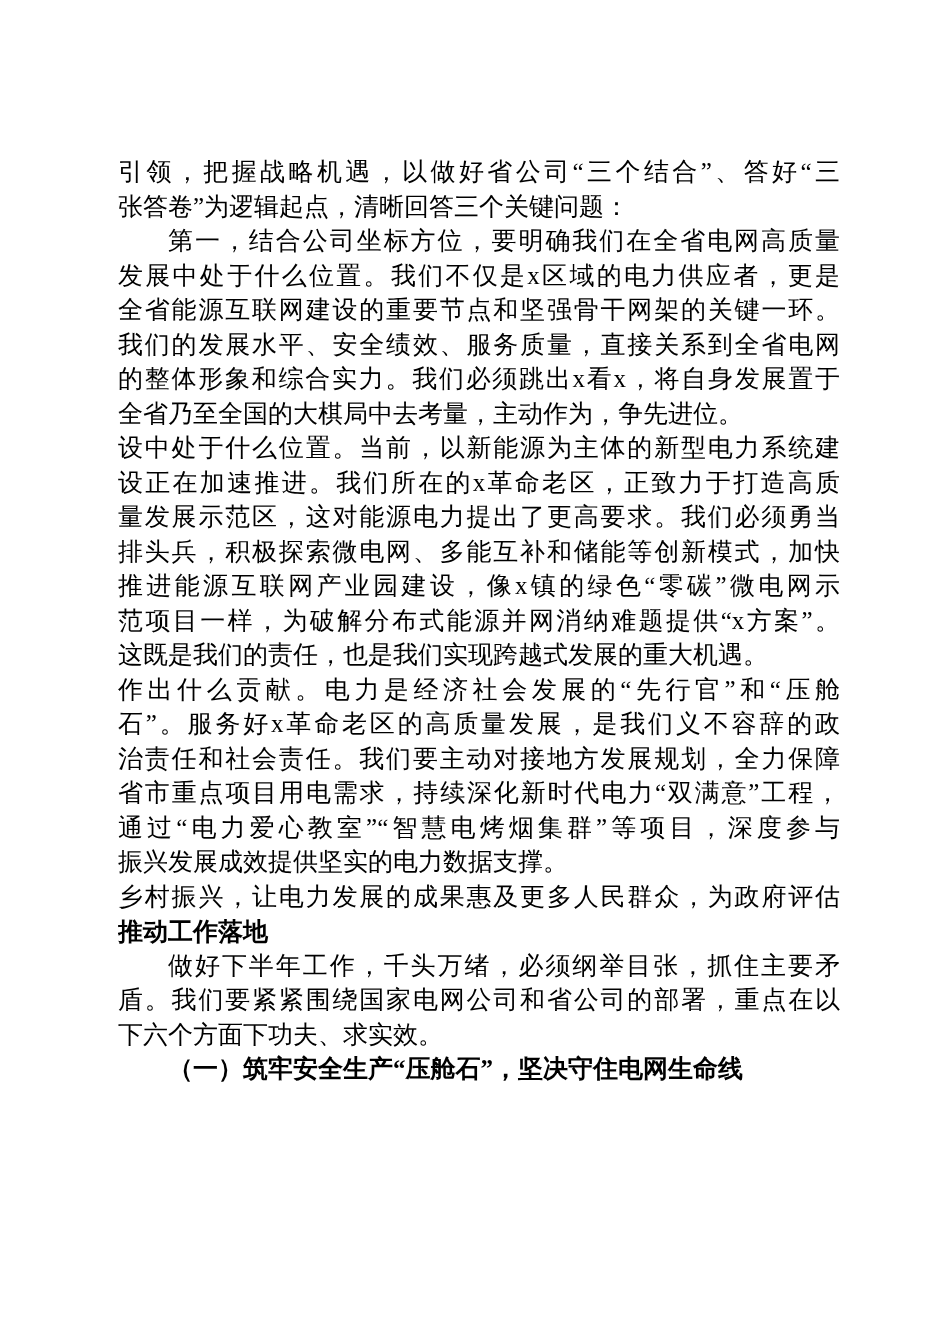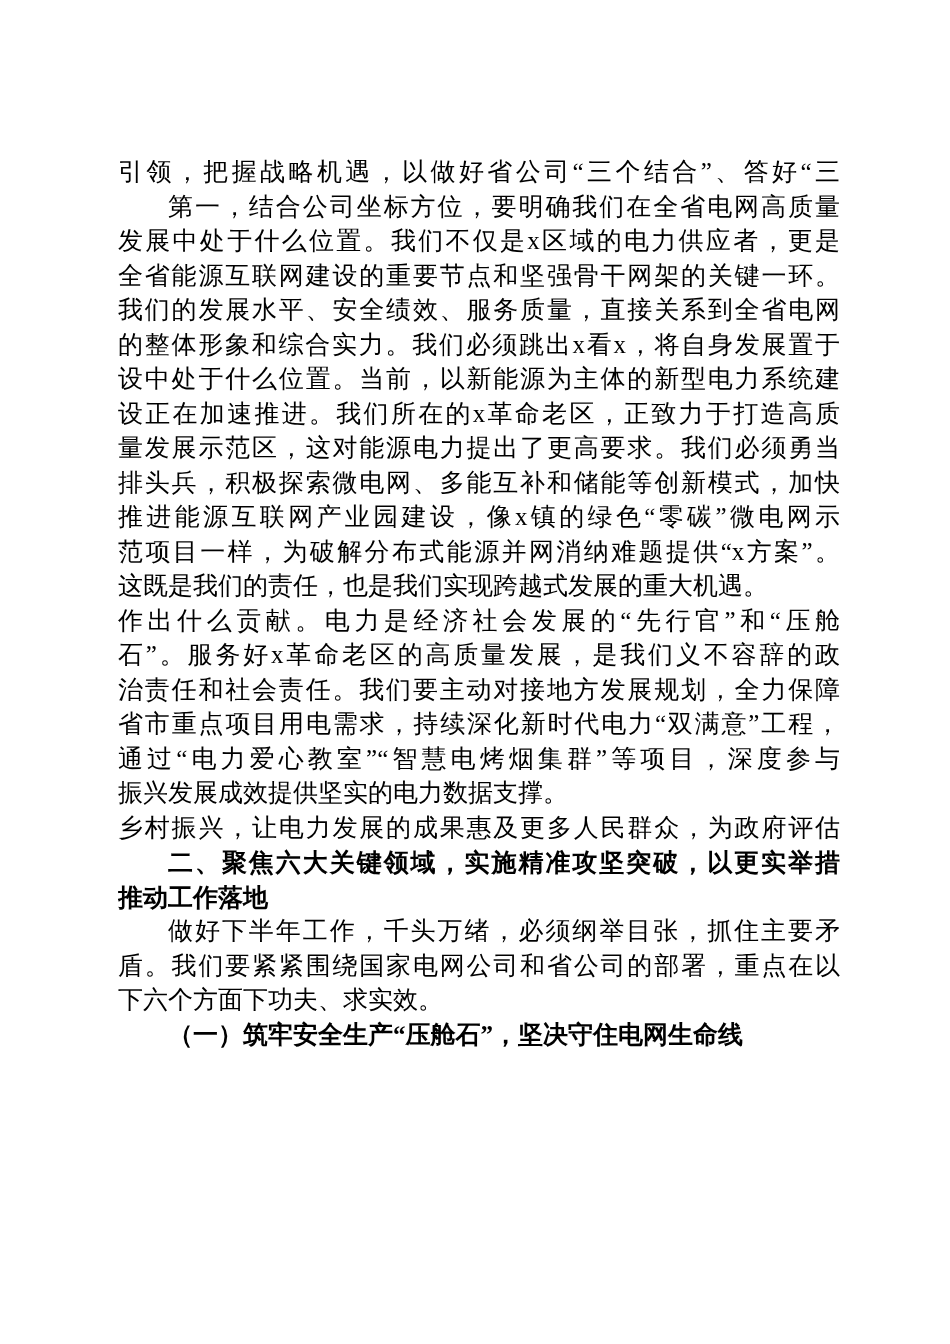--- a/index.html
+++ b/index.html
@@ -41,48 +41,49 @@
     font-weight: 700;
   }
 </style>
 </head>
 <body>
 
 <div class="page">
   <div class="content">
       <div class="block body">
         <div class="line fill">引领，把握战略机遇，以做好省公司“三个结合”、答好“三</div>
+        <div class="line">张答卷”为逻辑起点，清晰回答三个关键问题：</div>
       </div>
       <div class="block body">
         <div class="line indent fill">第一，结合公司坐标方位，要明确我们在全省电网高质量</div>
         <div class="line fill">发展中处于什么位置。我们不仅是x区域的电力供应者，更是</div>
         <div class="line fill">全省能源互联网建设的重要节点和坚强骨干网架的关键一环。</div>
         <div class="line fill">我们的发展水平、安全绩效、服务质量，直接关系到全省电网</div>
         <div class="line fill">的整体形象和综合实力。我们必须跳出x看x，将自身发展置于</div>
+        <div class="line">全省乃至全国的大棋局中去考量，主动作为，争先进位。</div>
       </div>
       <div class="block body">
         <div class="line fill">设中处于什么位置。当前，以新能源为主体的新型电力系统建</div>
         <div class="line fill">设正在加速推进。我们所在的x革命老区，正致力于打造高质</div>
         <div class="line fill">量发展示范区，这对能源电力提出了更高要求。我们必须勇当</div>
         <div class="line fill">排头兵，积极探索微电网、多能互补和储能等创新模式，加快</div>
         <div class="line fill">推进能源互联网产业园建设，像x镇的绿色“零碳”微电网示</div>
         <div class="line fill">范项目一样，为破解分布式能源并网消纳难题提供“x方案”。</div>
         <div class="line">这既是我们的责任，也是我们实现跨越式发展的重大机遇。</div>
       </div>
       <div class="block body">
         <div class="line fill">作出什么贡献。电力是经济社会发展的“先行官”和“压舱</div>
         <div class="line fill">石”。服务好x革命老区的高质量发展，是我们义不容辞的政</div>
         <div class="line fill">治责任和社会责任。我们要主动对接地方发展规划，全力保障</div>
         <div class="line fill">省市重点项目用电需求，持续深化新时代电力“双满意”工程，</div>
         <div class="line fill">通过“电力爱心教室”“智慧电烤烟集群”等项目，深度参与</div>
         <div class="line">振兴发展成效提供坚实的电力数据支撑。</div>
         <div class="line fill">乡村振兴，让电力发展的成果惠及更多人民群众，为政府评估</div>
       </div>
       <div class="block heading-sans">
-        <div class="line indent fill">二、聚焦六大关键领域，实施精准攻坚突破，以更实举措</div>
         <div class="line">推动工作落地</div>
       </div>
       <div class="block body">
         <div class="line indent fill">做好下半年工作，千头万绪，必须纲举目张，抓住主要矛</div>
         <div class="line fill">盾。我们要紧紧围绕国家电网公司和省公司的部署，重点在以</div>
         <div class="line">下六个方面下功夫、求实效。</div>
       </div>
       <div class="block heading-kai">
         <div class="line indent">（一）筑牢安全生产“压舱石”，坚决守住电网生命线</div>
       </div>

